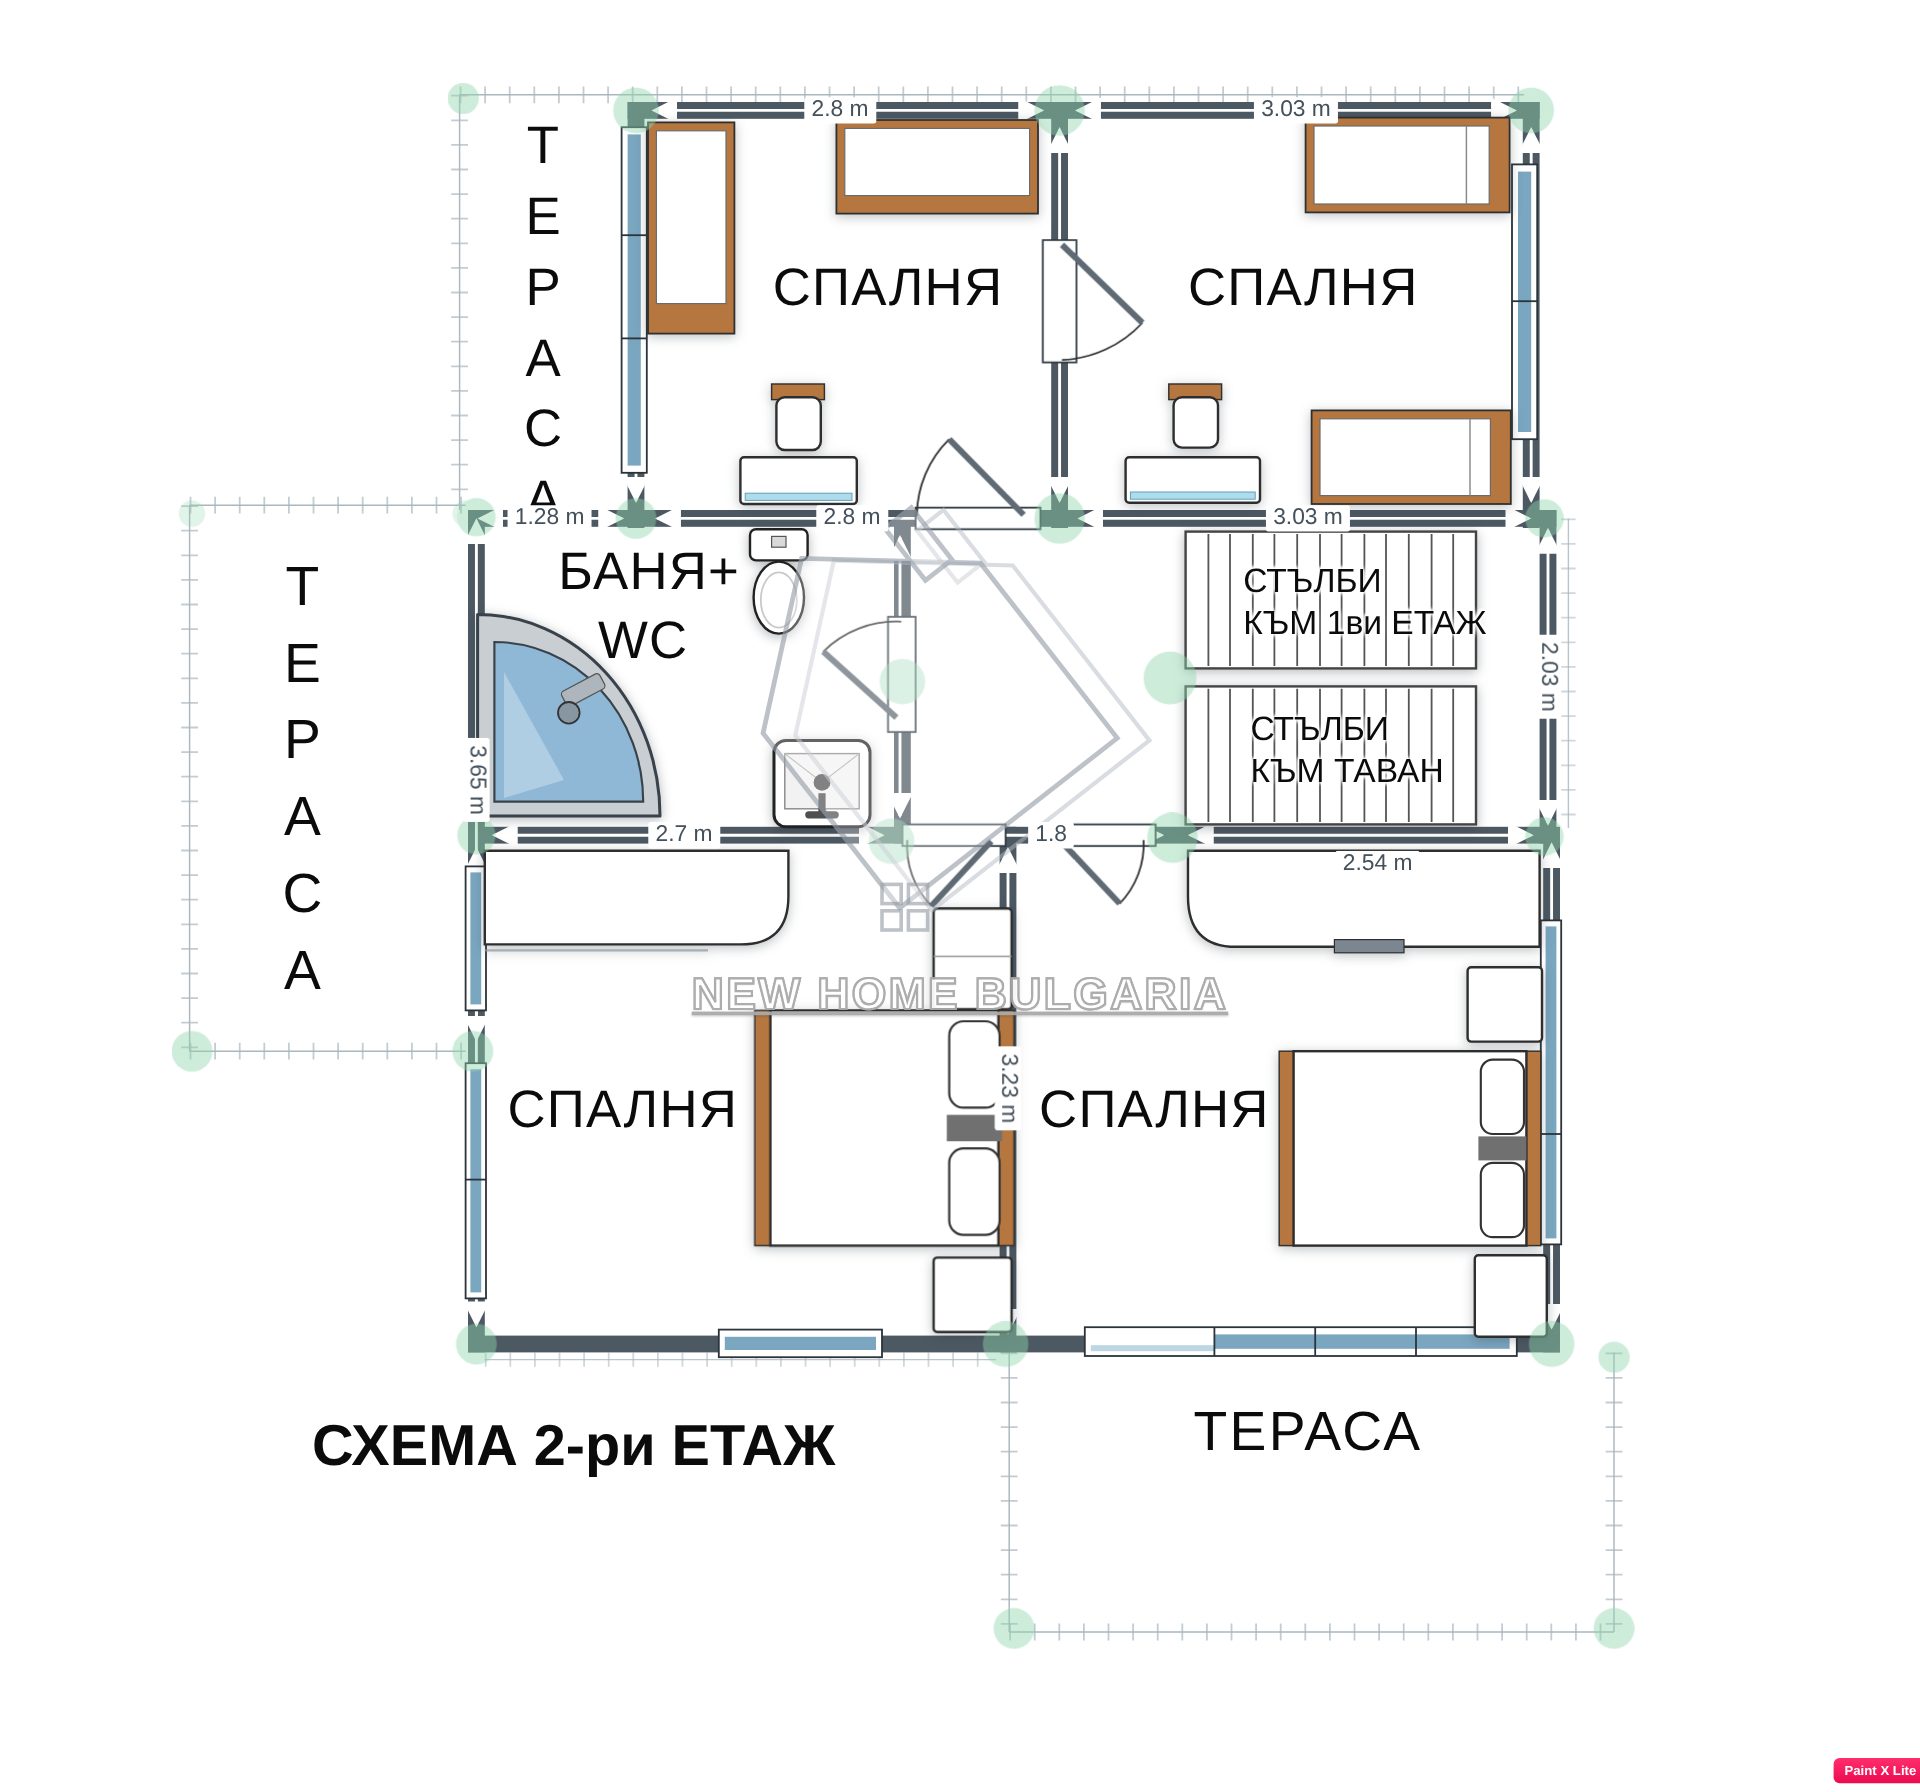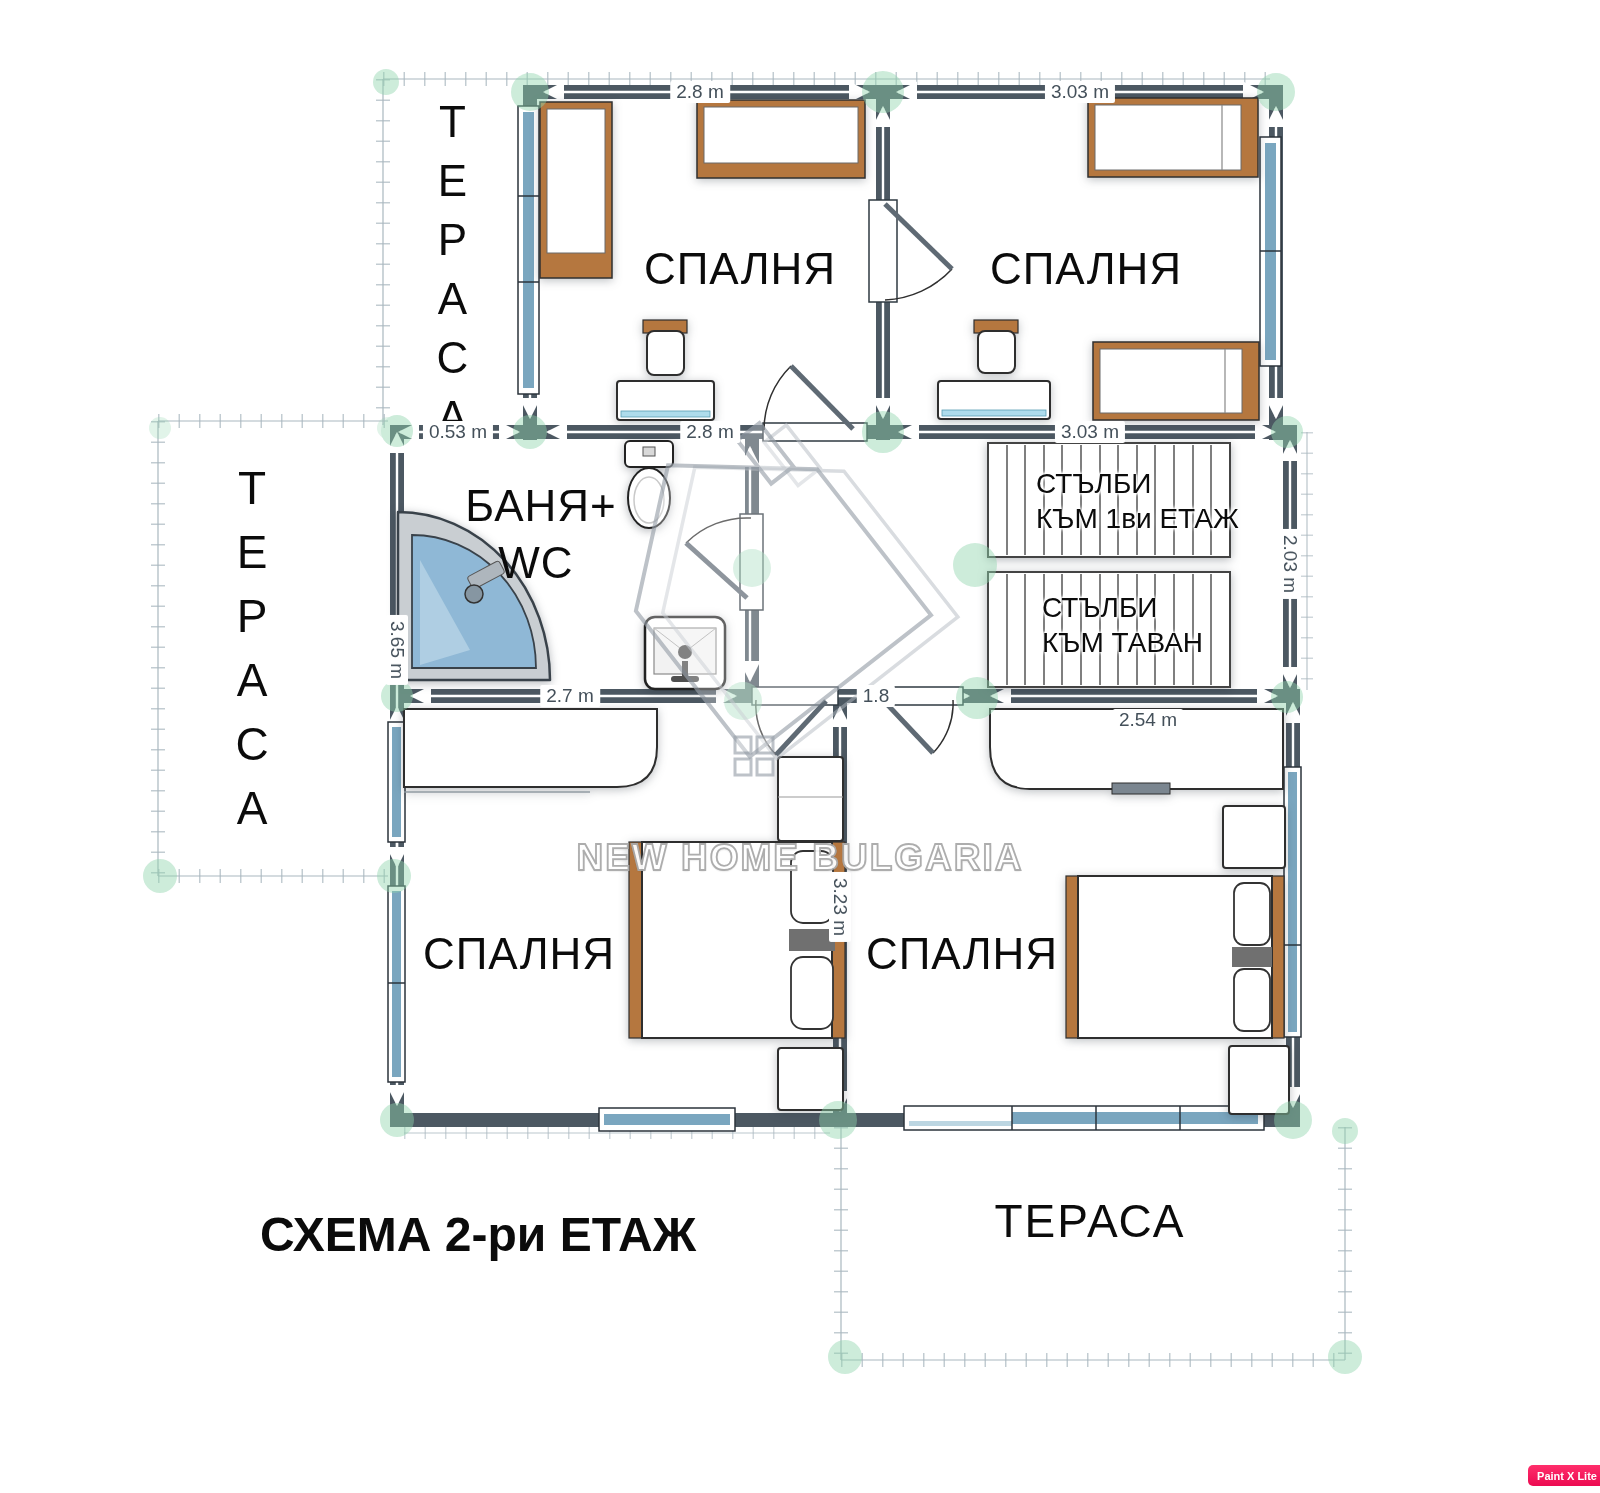--- a/index.html
+++ b/index.html
@@ -2,21 +2,21 @@
 <html><head>
 <meta charset="utf-8">
 <style>
   html,body{margin:0;padding:0;background:#ffffff;}
   .stage{
     position:relative;width:1600px;height:1493px;background:#ffffff;overflow:hidden;
     font-family:"Liberation Sans", sans-serif;
   }
   .stage svg{position:absolute;left:0;top:0;}
   .lbl{position:absolute;white-space:nowrap;color:#0b0b0b;}
-  .center{transform:translate(-50%,-50%);margin-top:29px;}
+  .center{transform:translate(-50%,-50%);}
   .room-label{font-size:44px;letter-spacing:1px;}
   .bath-label{font-size:44px;letter-spacing:1px;}
   .stairs-label{font-size:28px;line-height:35px;letter-spacing:0px;
     text-shadow:0 0 4px #fff,0 0 4px #fff,0 0 6px #fff,1px 1px 2px #fff,-1px -1px 2px #fff;margin-left:24px;}
   .terrace-v{
     writing-mode:vertical-rl;text-orientation:upright;
     font-size:44px;letter-spacing:10px;transform:translateX(-50%);
   }
   .terrace-v.big{font-size:46px;letter-spacing:12px;}
   .terrace-h{font-size:46px;letter-spacing:2px;}
@@ -24,21 +24,21 @@
   .dim{
     position:absolute;background:#ffffff;color:#44505a;font-size:19px;
     padding:0 6px;border-radius:2px;transform:translate(-50%,-50%);white-space:nowrap;
   }
   .dim.vert{transform:translate(-50%,-50%) rotate(90deg);}
   .wm{
     color:#ffffff;font-weight:700;opacity:.95;
     -webkit-text-stroke:1.8px #a9a9a9;
     text-shadow:0 1px 2px rgba(60,60,60,.25);
   }
-  .wm1{font-size:37px;letter-spacing:2px;}
+  .wm1{font-size:37px;letter-spacing:2px;text-decoration:underline;}
   .wm2{font-size:34px;letter-spacing:5px;}
   .badge{
     position:absolute;left:1528px;top:1465px;width:78px;height:21px;
     background:linear-gradient(180deg,#ff2e6b,#ec0a51);
     border-radius:5px;color:#fff;font-size:11px;font-weight:700;
     display:flex;align-items:center;justify-content:center;white-space:nowrap;
   }
 </style>
 </head>
 <body>
@@ -364,21 +364,21 @@
 </div>
 
 <div class="lbl terrace-v" style="left:452px;top:97px;">ТЕРАСА</div>
 <div class="lbl terrace-v big" style="left:252px;top:462px;">ТЕРАСА</div>
 <div class="lbl center terrace-h" style="left:1090px;top:1192px;">ТЕРАСА</div>
 
 <div class="lbl center title" style="left:478px;top:1205px;">СХЕМА 2-ри ЕТАЖ</div>
 
 <div class="dim" style="left:700px;top:92px;">2.8 m</div>
 <div class="dim" style="left:1080px;top:92px;">3.03 m</div>
-<div class="dim" style="left:458px;top:432px;">0.53 m</div>
+<div class="dim" style="left:458px;top:432px;">1.28 m</div>
 <div class="dim" style="left:710px;top:432px;">2.8 m</div>
 <div class="dim" style="left:1090px;top:432px;">3.03 m</div>
 <div class="dim vert" style="left:397px;top:650px;">3.65 m</div>
 <div class="dim vert" style="left:1290px;top:564px;">2.03 m</div>
 <div class="dim" style="left:570px;top:696px;">2.7 m</div>
 <div class="dim" style="left:876px;top:696px;">1.8</div>
 <div class="dim" style="left:1128px;top:720px;margin-left:20px;">2.54 m</div>
 <div class="dim vert" style="left:840px;top:907px;">3.23 m</div>
 
 <div class="lbl center wm wm1" style="left:800px;top:829px;">NEW HOME BULGARIA</div>

